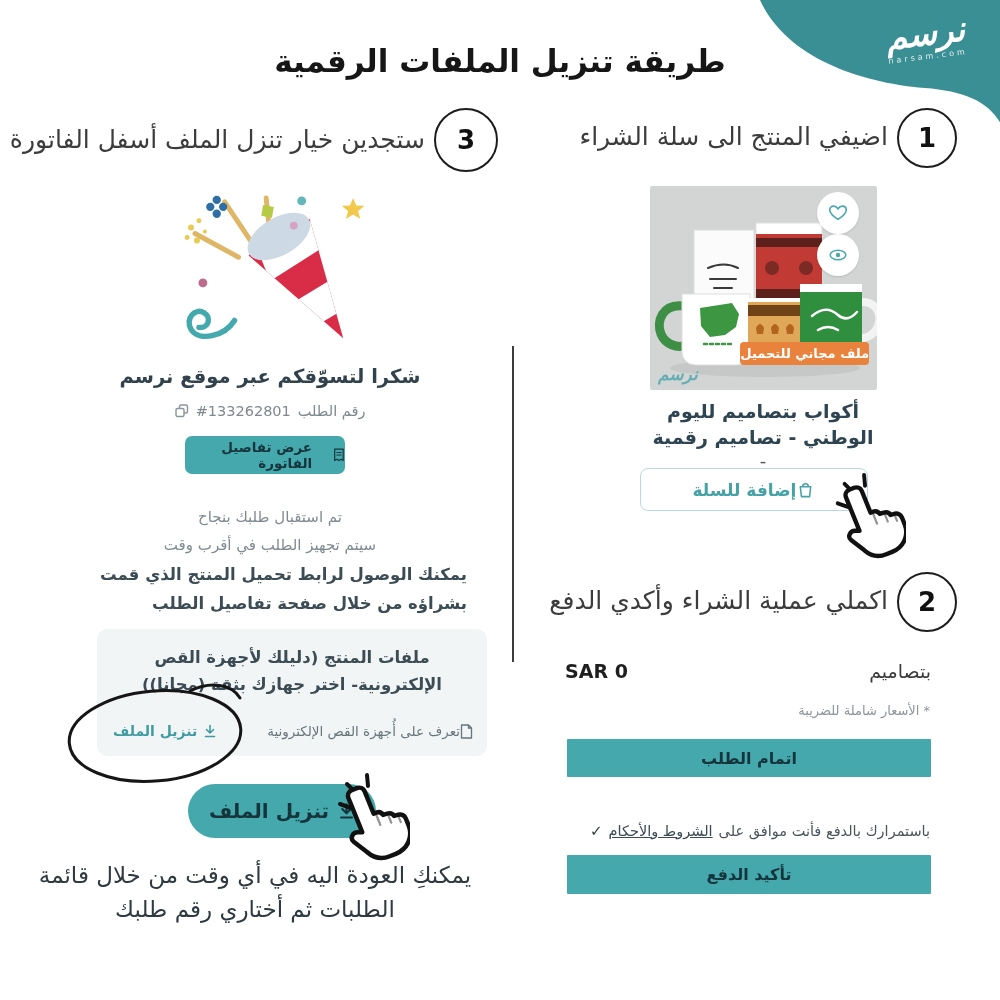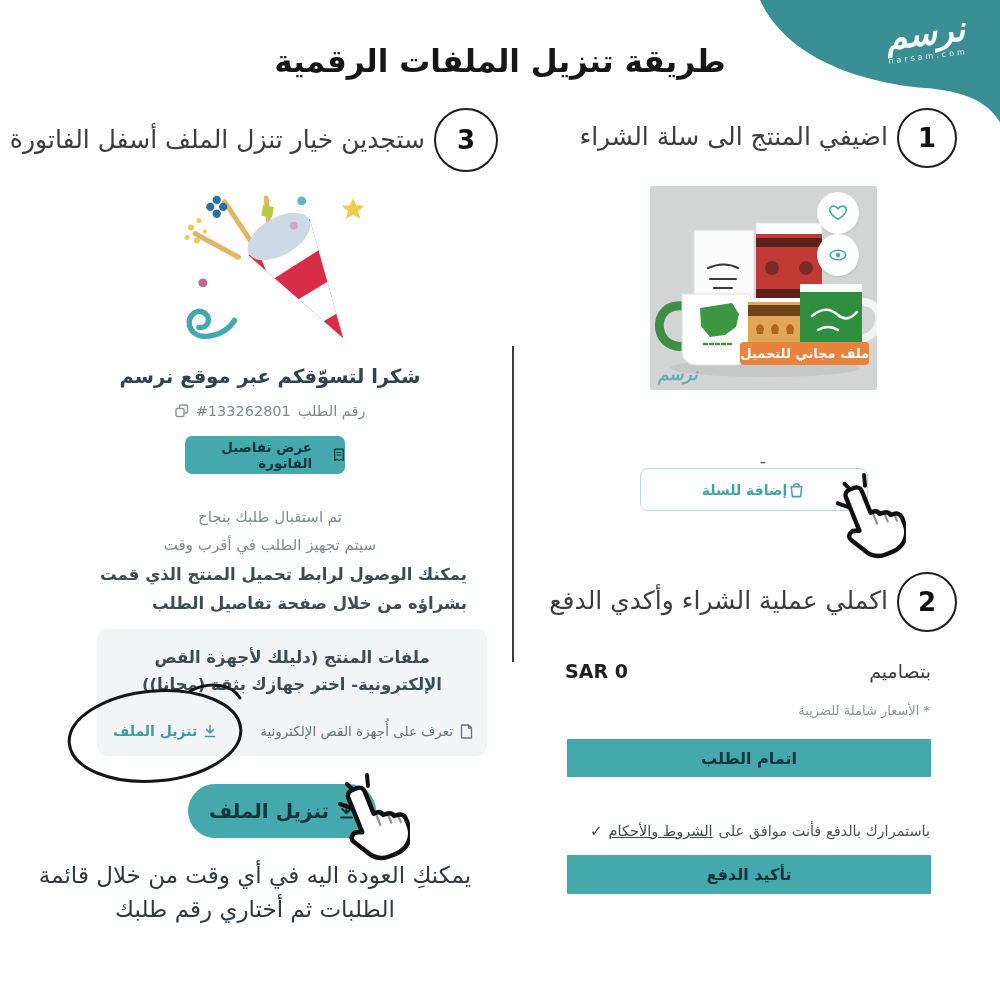--- a/index.html
+++ b/index.html
@@ -30,21 +30,21 @@
   .badge{position:absolute;right:8px;top:156px;background:#e8823c;color:#fff;font-size:13px;font-weight:bold;
          padding:4px 0;border-radius:4px;direction:rtl;}
   .watermark{position:absolute;left:8px;bottom:6px;color:#5aabb1;font-size:17px;font-weight:bold;
              font-style:italic;opacity:.9;}
 
   .prod-title{position:absolute;left:638px;top:398px;width:250px;text-align:center;direction:rtl;
               font-size:19px;font-weight:bold;color:#2e4551;line-height:26px;}
   .prod-dash{position:absolute;left:638px;top:450px;width:250px;text-align:center;font-size:18px;color:#555;}
   .cart-btn{position:absolute;left:640px;top:468px;width:226px;height:41px;background:#fff;
             border:1.5px solid #b9d9db;border-radius:8px;display:flex;align-items:center;justify-content:center;
-            gap:0;direction:rtl;color:#45a3a8;font-size:14px;font-weight:bold;cursor:pointer;}
+            gap:0;direction:rtl;color:#45a3a8;font-size:17px;font-weight:bold;cursor:pointer;}
 
   
   .totals{position:absolute;left:565px;top:660px;width:366px;display:flex;direction:rtl;
           justify-content:space-between;align-items:center;font-size:19px;color:#3b3b3b;}
   .totals .val{font-weight:bold;color:#1f1f1f;direction:ltr;}
   .tax-note{position:absolute;right:70px;top:703px;font-size:13px;color:#8b959b;direction:rtl;}
   .btn-teal{position:absolute;background:#44a8ac;border-radius:1px;display:flex;align-items:center;
             justify-content:center;color:#16343b;font-weight:bold;cursor:pointer;direction:rtl;}
   .btn-complete{left:567px;top:739px;width:364px;height:38px;font-size:16px;}
   .btn-confirm{left:567px;top:855px;width:364px;height:39px;font-size:16px;}
@@ -63,21 +63,21 @@
   .btn-invoice{left:185px;top:436px;width:160px;height:38px;font-size:13.5px;border-radius:7px;gap:21px;}
   .muted-line{position:absolute;left:55px;width:430px;text-align:center;direction:rtl;font-size:15px;color:#7e8a90;}
   .access{position:absolute;right:533px;top:560px;width:392px;direction:rtl;text-align:right;
           font-size:16.5px;font-weight:bold;color:#3c4c54;line-height:29px;}
 
   .files-box{position:absolute;left:97px;top:629px;width:390px;height:127px;background:#f2f5f6;border-radius:10px;}
   .files-title{padding:15px 14px 0 14px;text-align:center;direction:rtl;font-size:16.5px;font-weight:bold;
                color:#3c4c54;line-height:27px;}
   .files-row{position:absolute;left:16px;right:14px;top:94px;display:flex;direction:rtl;
              justify-content:space-between;align-items:center;}
-  .learn-wrap{display:inline-flex;direction:rtl;gap:7px;align-items:center;font-size:13.5px;color:#67757c;}
+  .learn-wrap{display:inline-flex;direction:rtl;align-items:center;font-size:13.5px;color:#67757c;}
   .dl-link{display:inline-flex;direction:rtl;gap:6px;align-items:center;font-size:14px;font-weight:bold;
            color:#3f9ba0;text-decoration:none;cursor:pointer;}
   .ellipse-svg{position:absolute;left:60px;top:678px;pointer-events:none;}
 
   .big-btn{left:188px;top:784px;width:188px;height:54px;border-radius:28px;font-size:20px;gap:9px;}
   .hand{position:absolute;z-index:5;}
   .footer-note{position:absolute;left:30px;top:858px;width:450px;text-align:center;direction:rtl;
                font-size:23px;color:#2e3a40;line-height:34px;}
 </style>
 </head>
@@ -144,20 +144,21 @@
     <div class="round-ico" style="left:167px;top:48px;">
       <svg width="22" height="22" viewBox="0 0 24 24">
         <ellipse cx="12" cy="12" rx="8.5" ry="5.2" fill="none" stroke="#49a9ae" stroke-width="1.7"></ellipse>
         <circle cx="12" cy="12" r="2.4" fill="#49a9ae"></circle>
       </svg>
     </div>
     <div class="badge">ملف مجاني للتحميل</div>
     <div class="watermark">نرسم</div>
   </div>
 
+  <div class="prod-title">أكواب بتصاميم لليوم الوطني - تصاميم رقمية</div>
   <div class="prod-dash">-</div>
 
   <div class="cart-btn">
     <svg width="19" height="19" viewBox="0 0 20 20">
       <path d="M4.5 7 h11 l-1.2 10.5 h-8.6 z" fill="none" stroke="#45a3a8" stroke-width="1.6" stroke-linejoin="round"></path>
       <path d="M7 7 a3 3 0 0 1 6 0" fill="none" stroke="#45a3a8" stroke-width="1.6"></path>
     </svg>
     <span>إضافة للسلة</span>
   </div>
 

